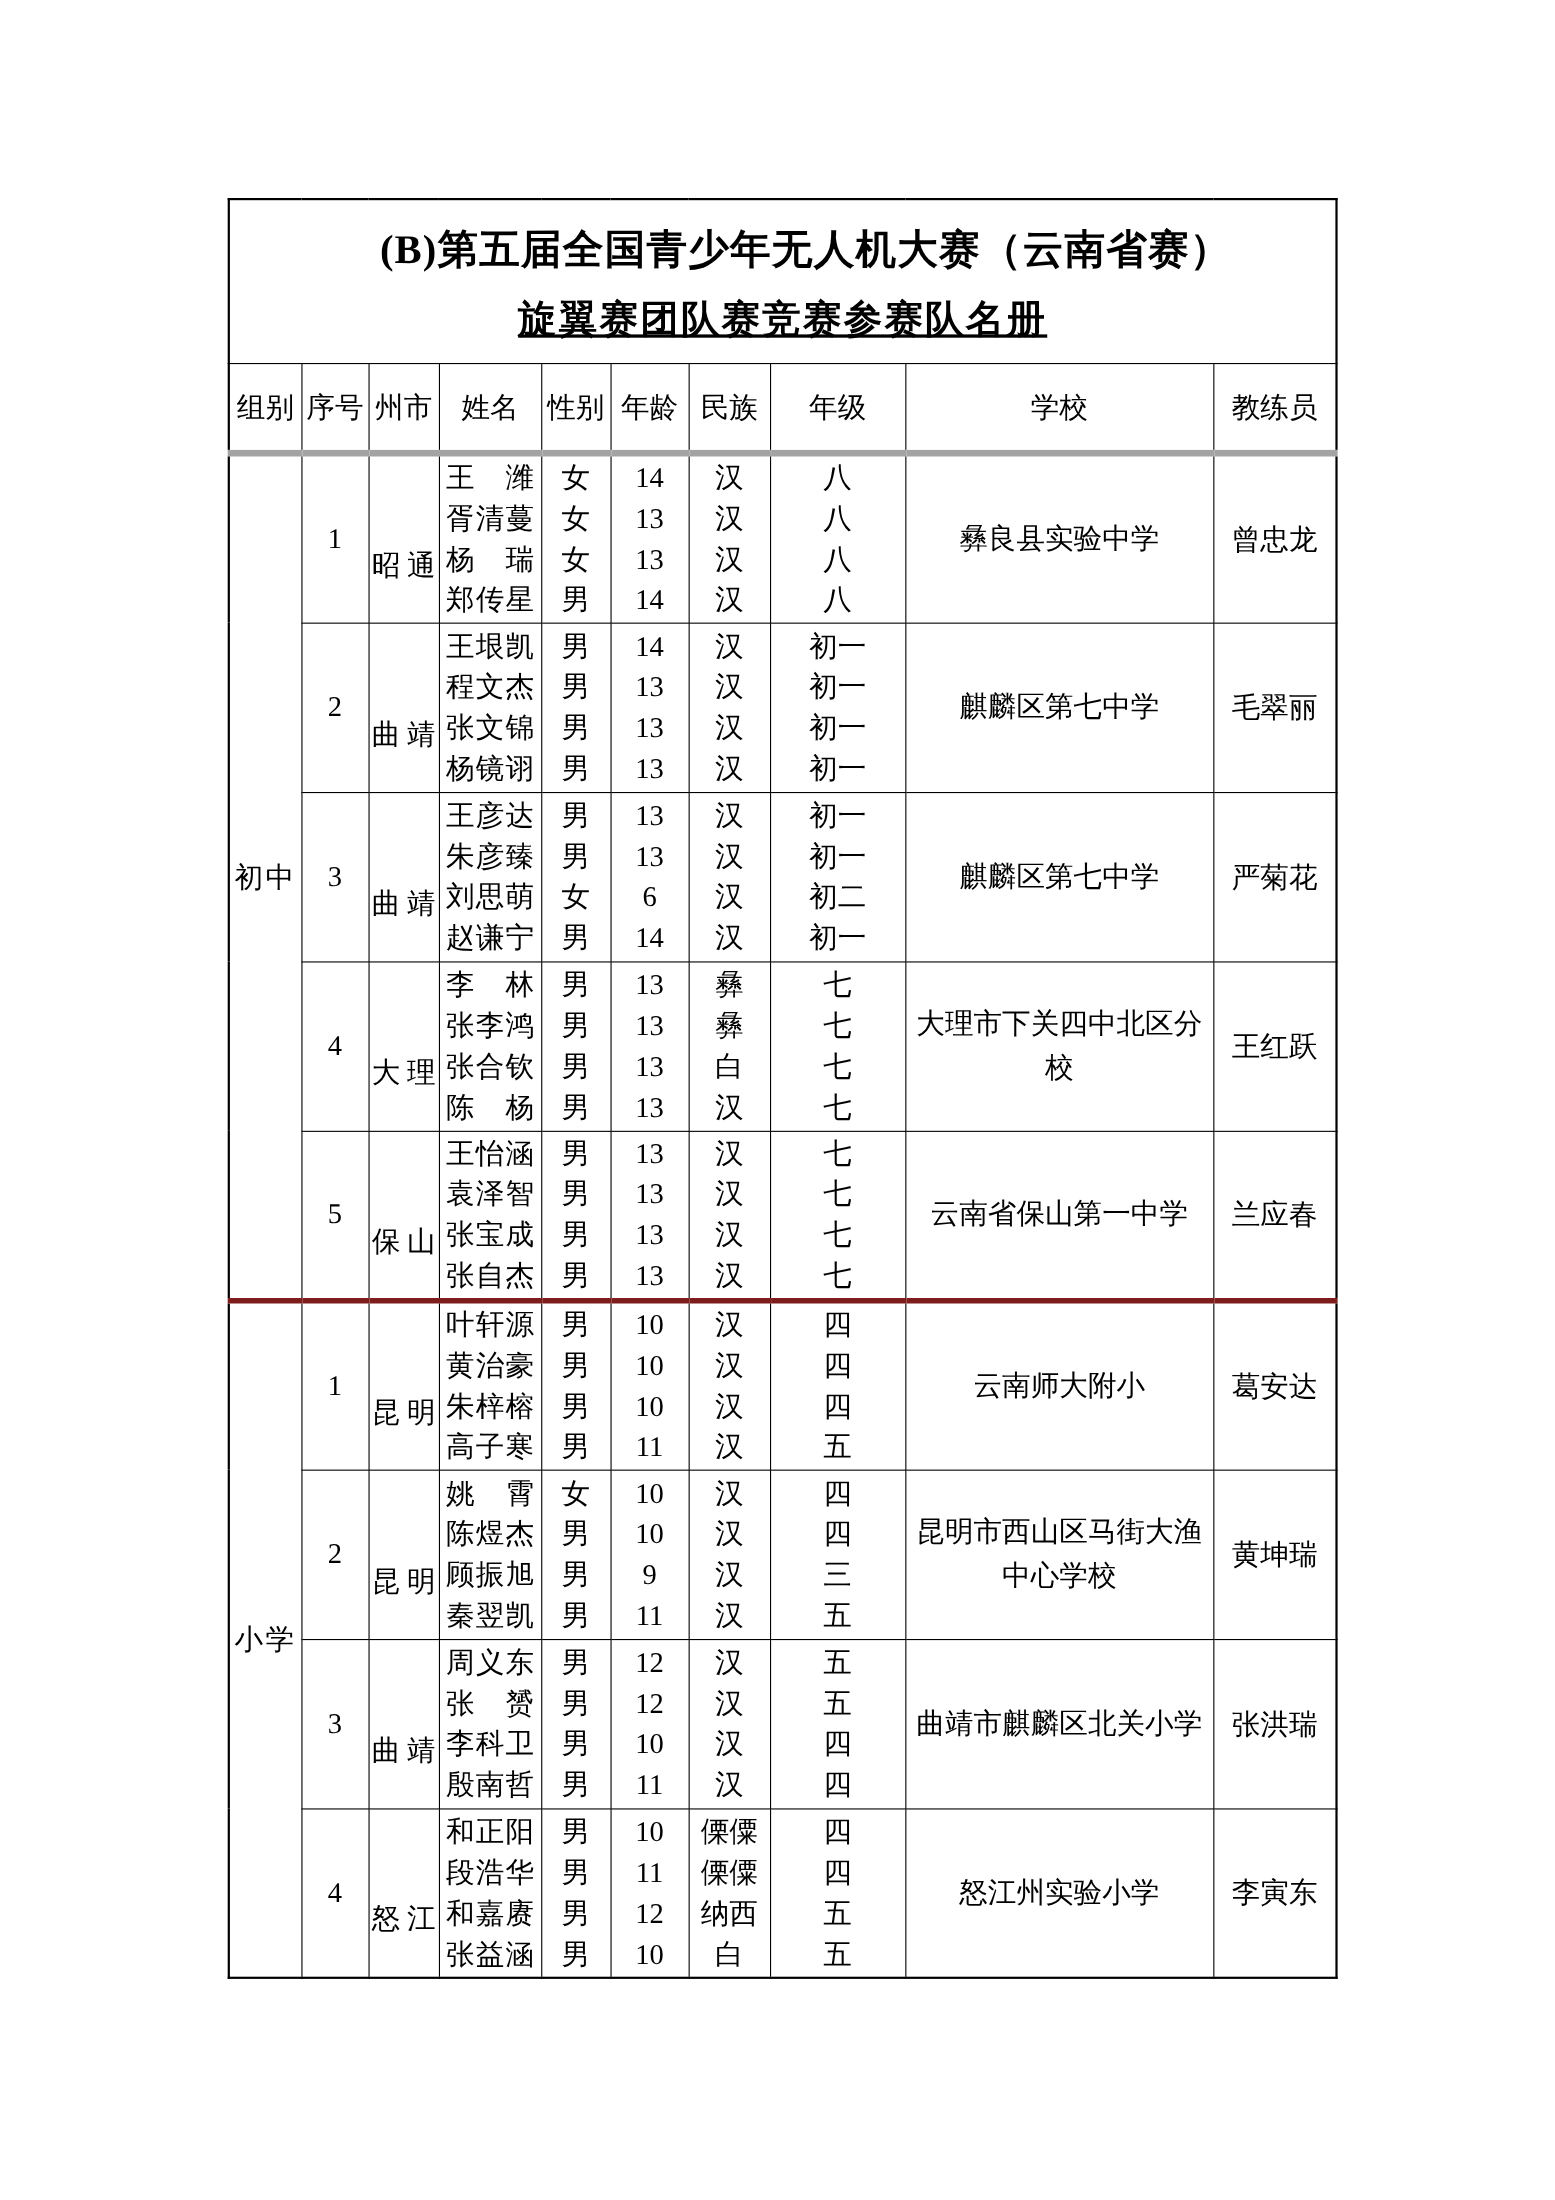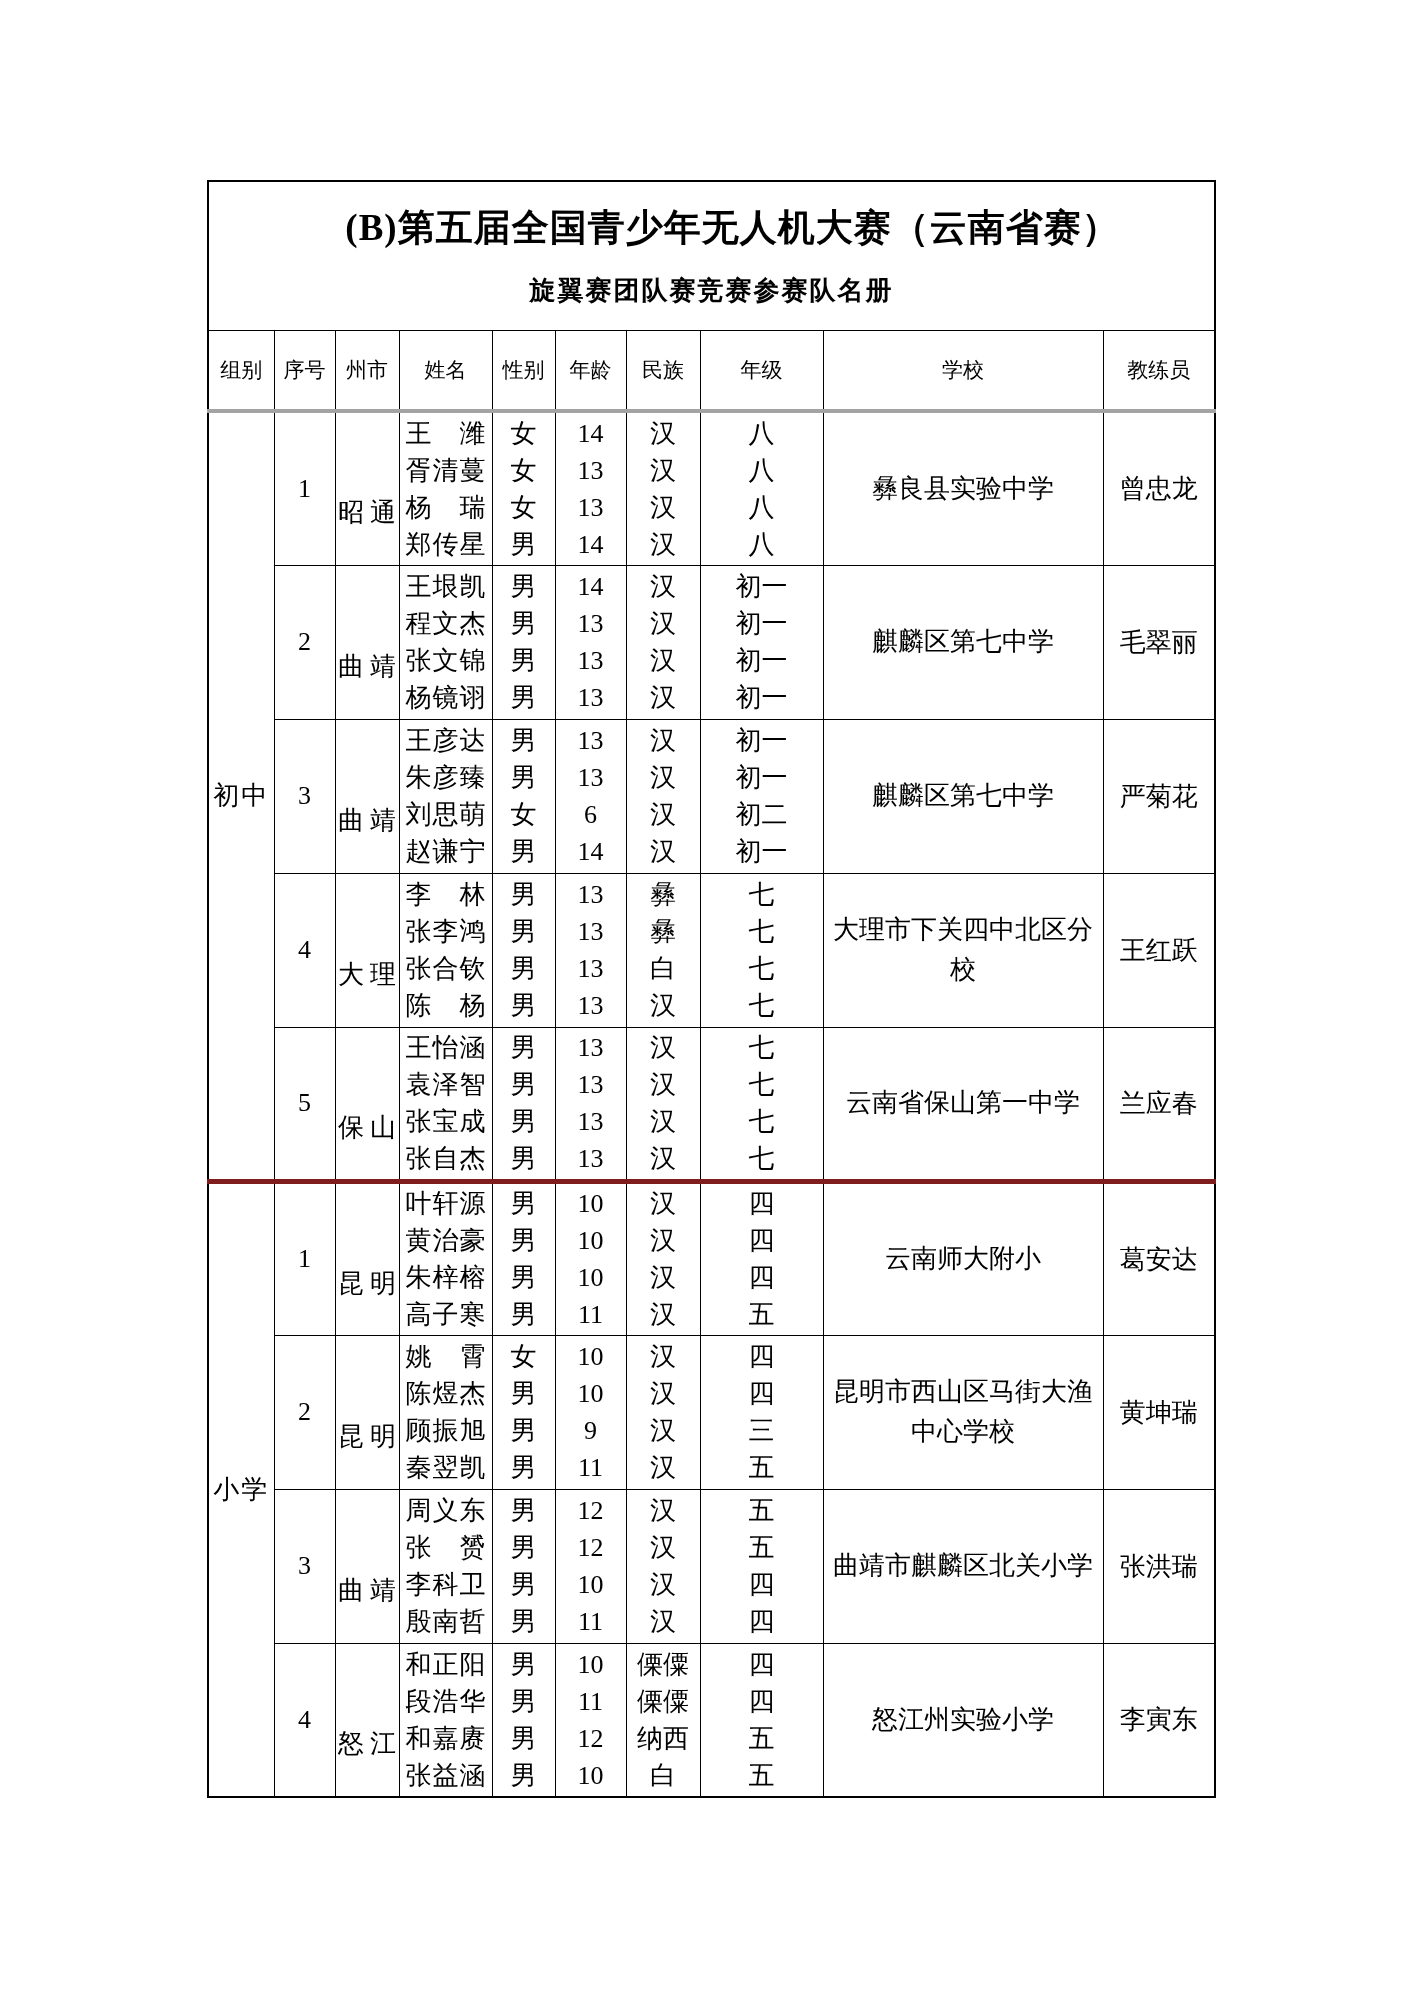--- a/index.html
+++ b/index.html
@@ -40,29 +40,30 @@
   }
   .title-line1 {
     font-size: 37px;
     font-weight: bold;
     line-height: 64px;
     padding-top: 6px;
     letter-spacing: 1px;
     padding-left: 42px;
   }
   .title-line2 {
-    font-size: 26px;
+    font-size: 35px;
     font-weight: bold;
     line-height: 62px;
     letter-spacing: 2px;
+    text-decoration: underline;
   }
   tr.header-row th {
     height: 78px;
-    border-bottom: 4px solid #a3a3a3;
-    font-size: 21px;
+    border-bottom: 6px solid #a3a3a3;
+    font-size: 26px;
   }
   tr.team-row { height: 154px; }
   tr.section-start td { border-top: 5px solid #7f1d1d; }
   td.group-cell {
     font-size: 27px;
     letter-spacing: 2px;
   }
   .line {
     height: 37px;
     line-height: 37px;

